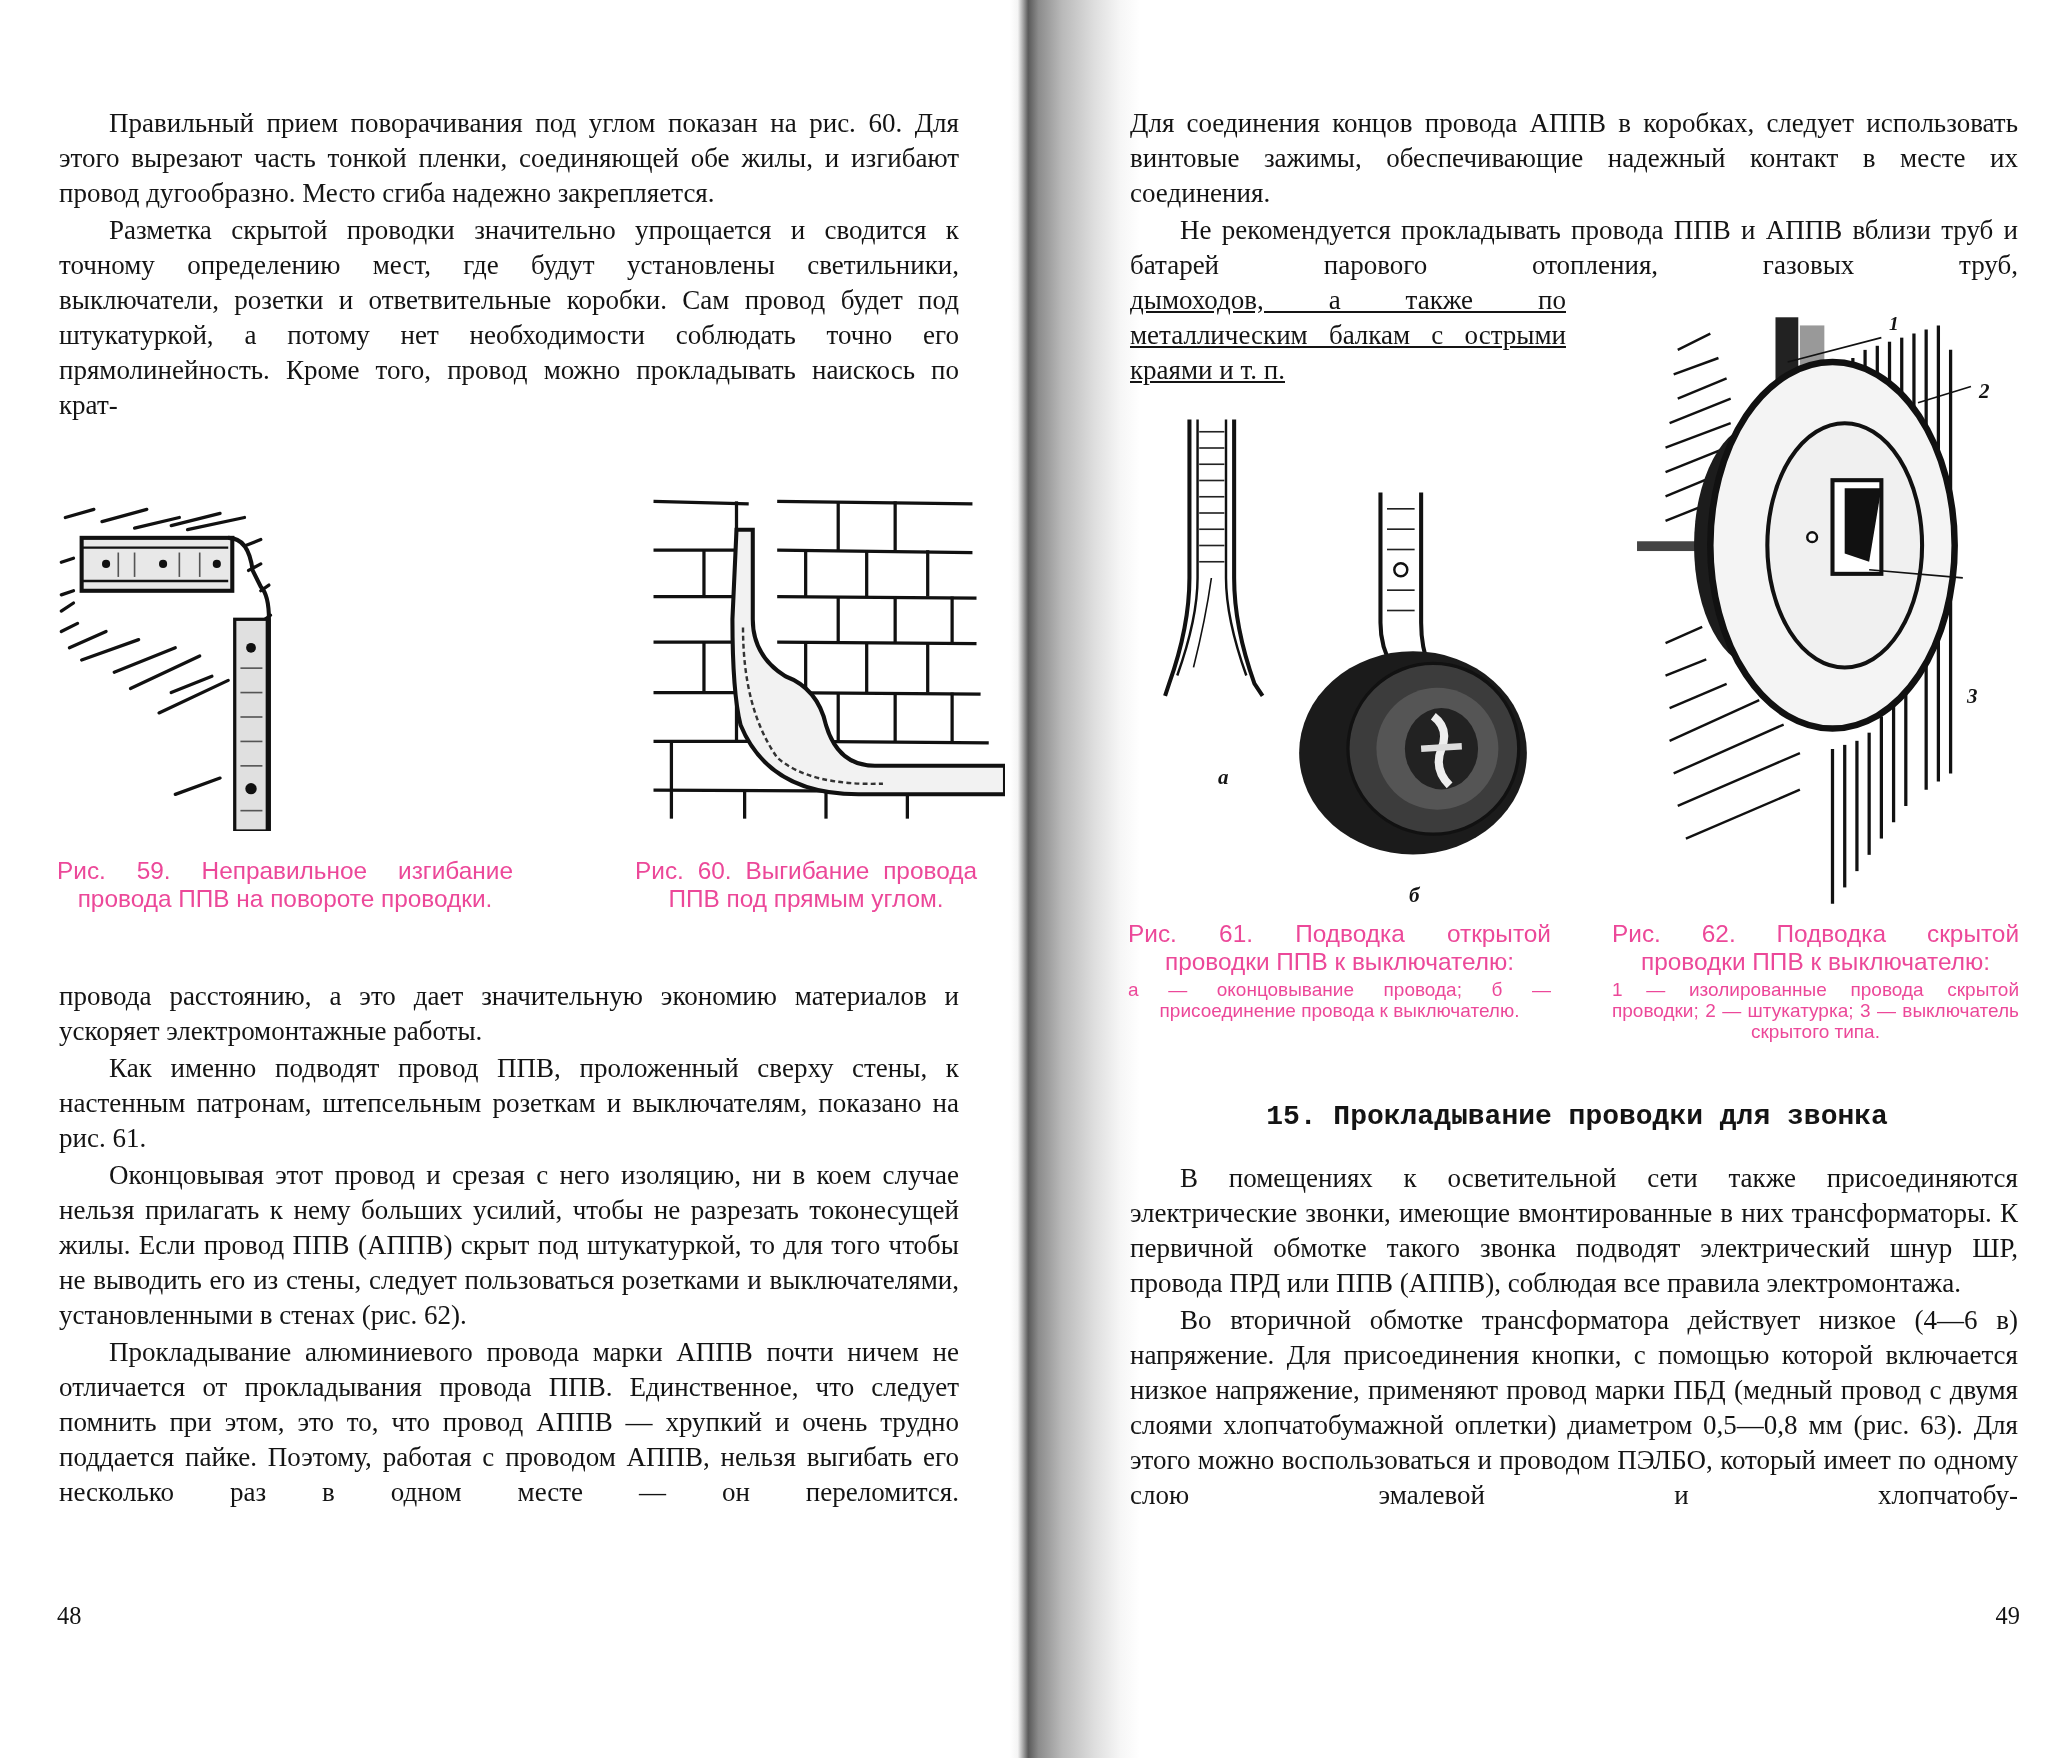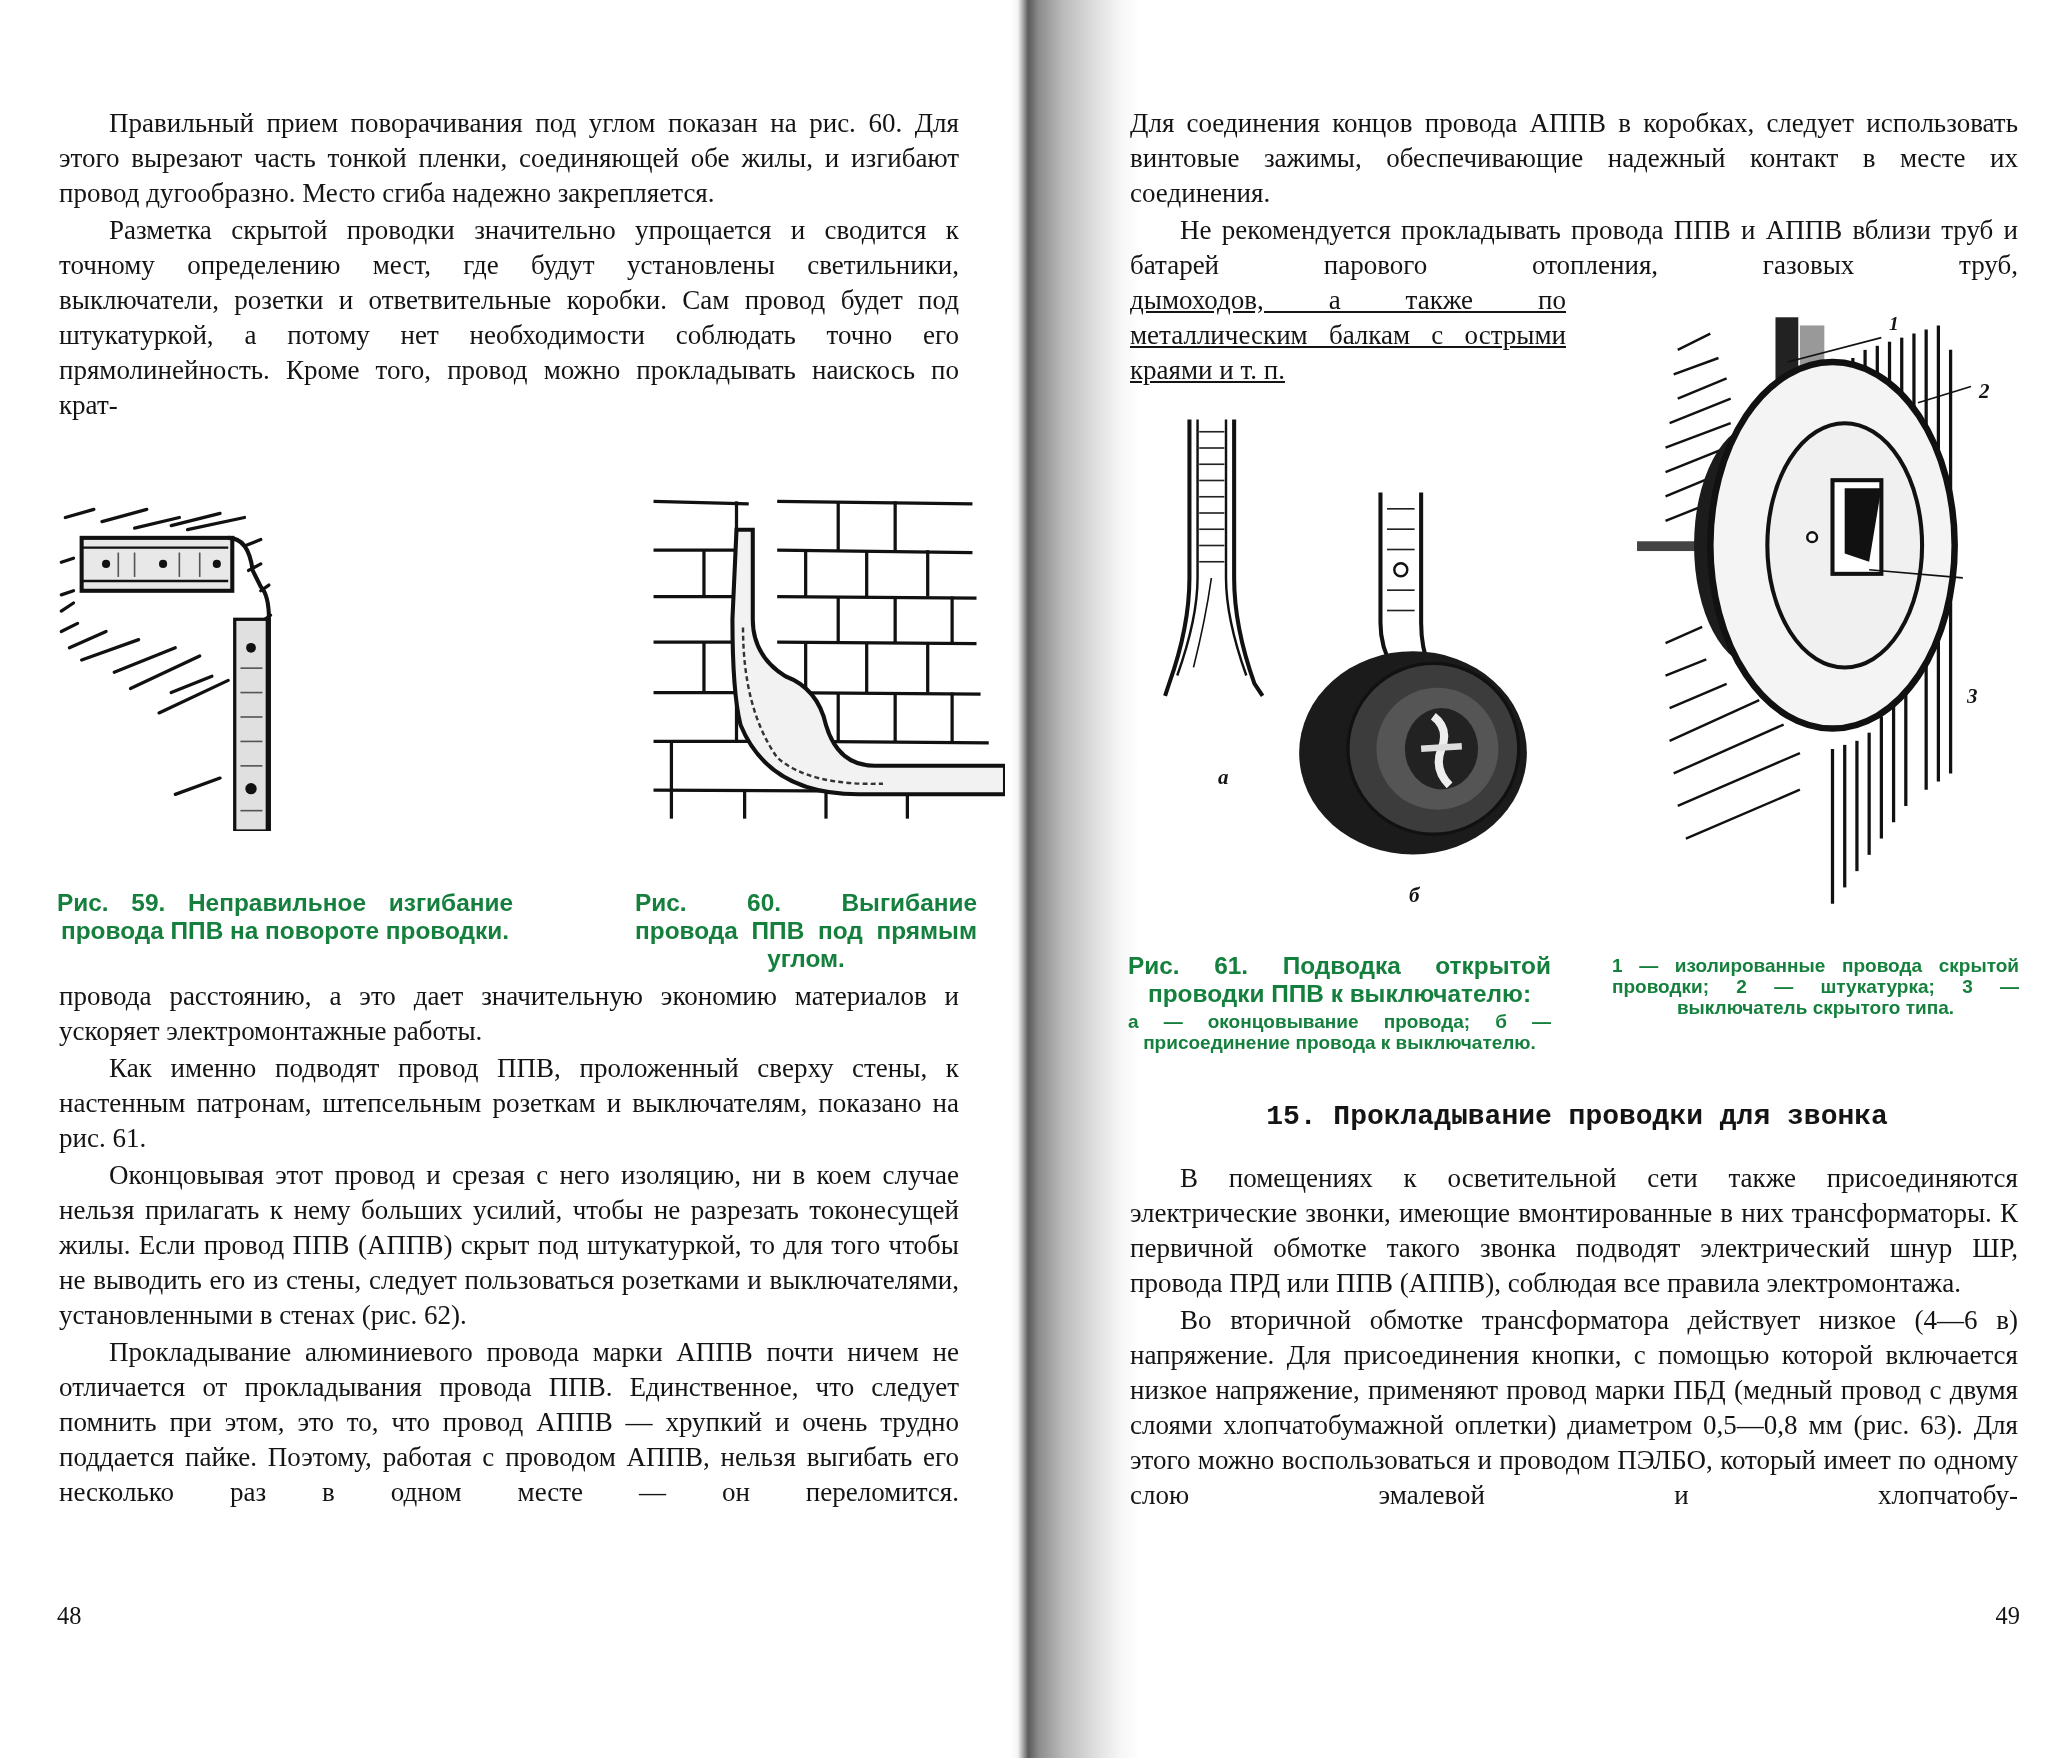--- a/index.html
+++ b/index.html
@@ -7,22 +7,22 @@
          font-family:"Liberation Serif","DejaVu Serif",serif; color:#141414; }
   .spine { position:absolute; left:1010px; top:0; width:130px; height:1759px;
            background:linear-gradient(to right,#ffffff 0%,#f4f4f4 6%,#5a5a5a 14%,#8c8c8c 22%,#b9b9b9 40%,#dedede 65%,#f6f6f6 85%,#ffffff 100%); }
   .page { position:absolute; top:0; height:1759px; }
   .left-page { left:57px; width:904px; }
   .right-page { left:1128px; width:892px; }
   .col { position:absolute; left:0; width:100%; }
   p.body { margin:2px; font-size:27px; line-height:35px; text-align:justify; text-align-last:justify; }
   p.body.indent { text-indent:50px; }
   p.body.last { text-align-last:left; }
-  .caption { position:absolute; font-family:"Liberation Sans","DejaVu Sans",sans-serif; font-weight:bold;
-             font-size:24.4px; line-height:28px; text-align:justify; text-align-last:center; color:#15803d;margin-top:32px; }
+  .caption { position:absolute; font-family:"Liberation Sans","DejaVu Sans",sans-serif; font-weight:normal;
+             font-size:24.4px; line-height:28px; text-align:justify; text-align-last:center; color:#ec4899; }
   .caption .legend { display:block; font-size:19px; line-height:21px; margin-top:3.3px; text-align-last:center; }
   .heading { position:absolute; left:3px; width:100%; text-align:center; font-family:Liberation Mono, monospace;
              font-weight:bold; font-size:28px; }
   .pagenum { position:absolute; font-size:24.4px; font-family:"Liberation Serif",serif; }
   .fig { position:absolute; }
   .figlabel { position:absolute; font-family:"Liberation Serif",serif; font-style:italic; font-weight:bold; font-size:21px; }
   .wrapp { width:440px;text-decoration:underline; }
 </style>
 </head>
 <body>
@@ -244,20 +244,21 @@
   </svg>
   <div class="figlabel" style="left:761px; top:313px; font-size:19.5px;">1</div>
   <div class="figlabel" style="left:851px; top:379px;">2</div>
   <div class="figlabel" style="left:839px; top:684px;">3</div>
 
   <div class="caption" style="left:0; top:920px; width:423px;">
     <span>Рис. 61. Подводка открытой проводки ППВ к выключателю:</span>
     <span class="legend">а — оконцовывание провода; б — присоединение провода к выключателю.</span>
   </div>
   <div class="caption" style="left:484px; top:920px; width:407px;">
+    <span>Рис. 62. Подводка скрытой проводки ППВ к выключателю:</span>
     <span class="legend">1 — изолированные провода скрытой проводки; 2 — штукатурка; 3 — выключатель скрытого типа.</span>
   </div>
 
   <div class="heading" style="top:1101px;">15. Прокладывание проводки для звонка</div>
 
   <div class="col" style="top:1159px;">
     <p class="body indent last">В помещениях к осветительной сети также присоединяются электрические звонки, имеющие вмонтированные в них трансформаторы. К первичной обмотке такого звонка подводят электрический шнур ШР, провода ПРД или ППВ (АППВ), соблюдая все правила электромонтажа.</p>
     <p class="body indent">Во вторичной обмотке трансформатора действует низкое (4—6 в) напряжение. Для присоединения кнопки, с помощью которой включается низкое напряжение, применяют провод марки ПБД (медный провод с двумя слоями хлопчатобумажной оплетки) диаметром 0,5—0,8 мм (рис. 63). Для этого можно воспользоваться и проводом ПЭЛБО, который имеет по одному слою эмалевой и хлопчатобу-</p>
   </div>
 

